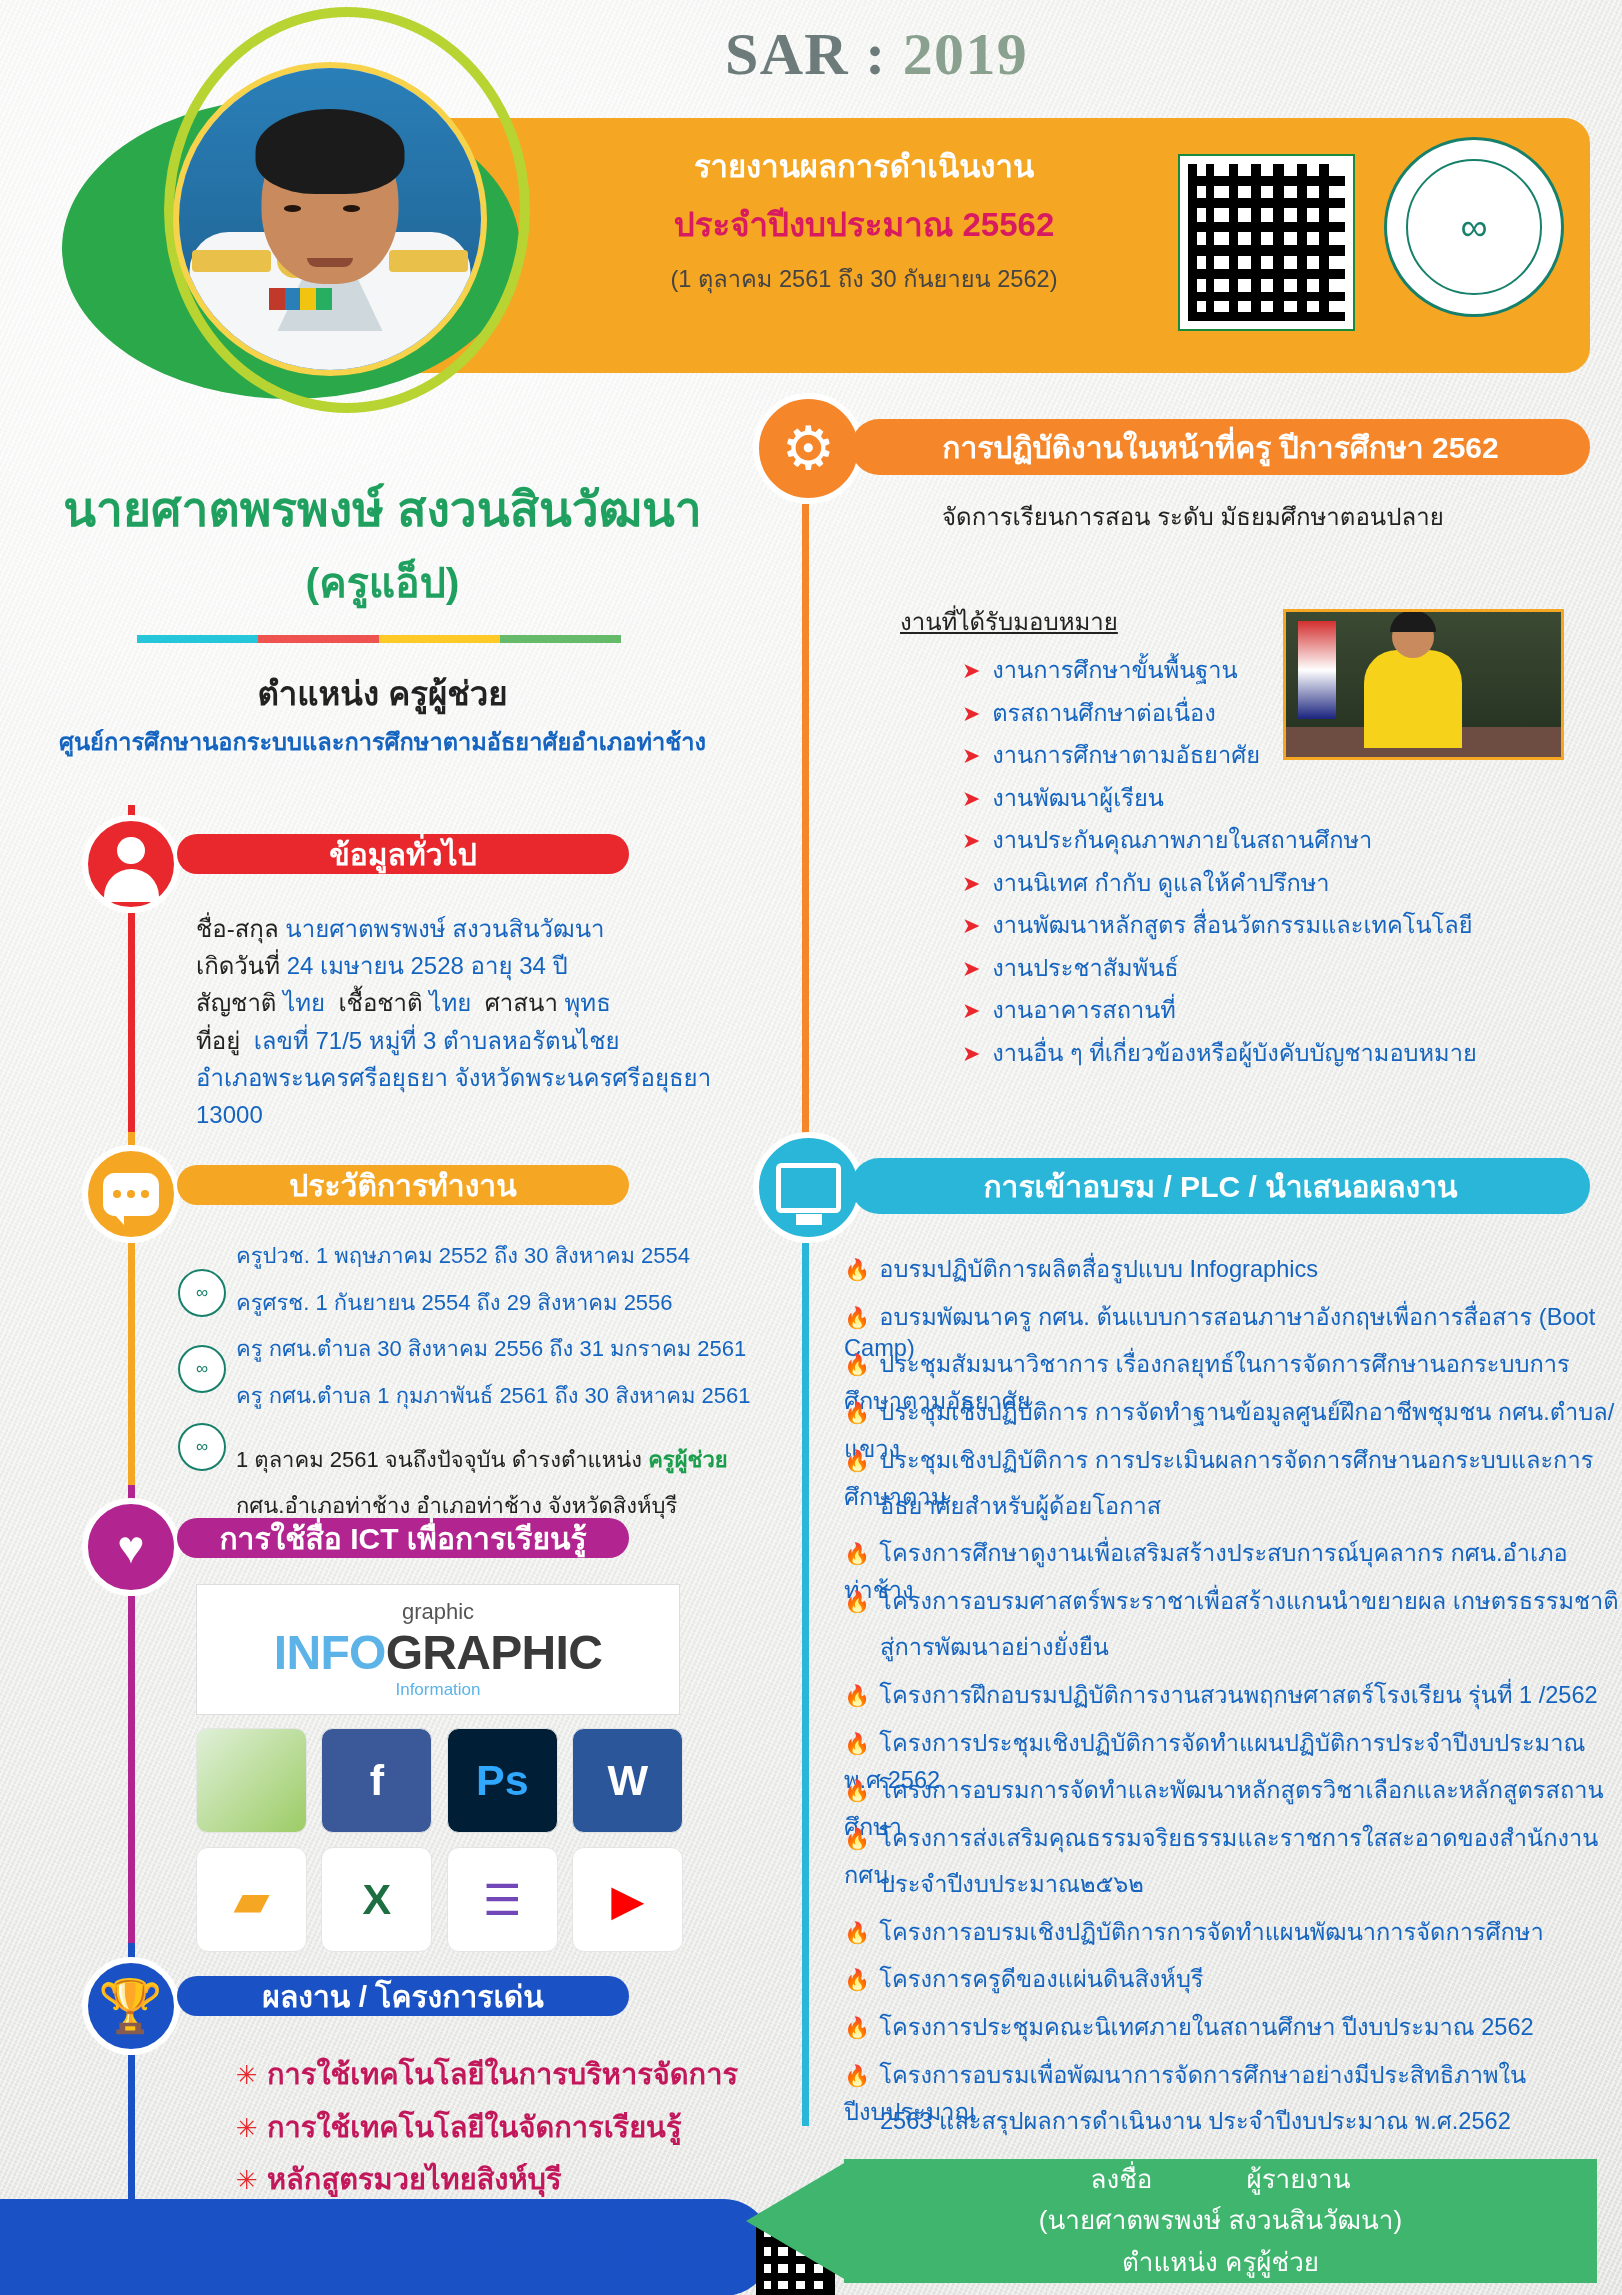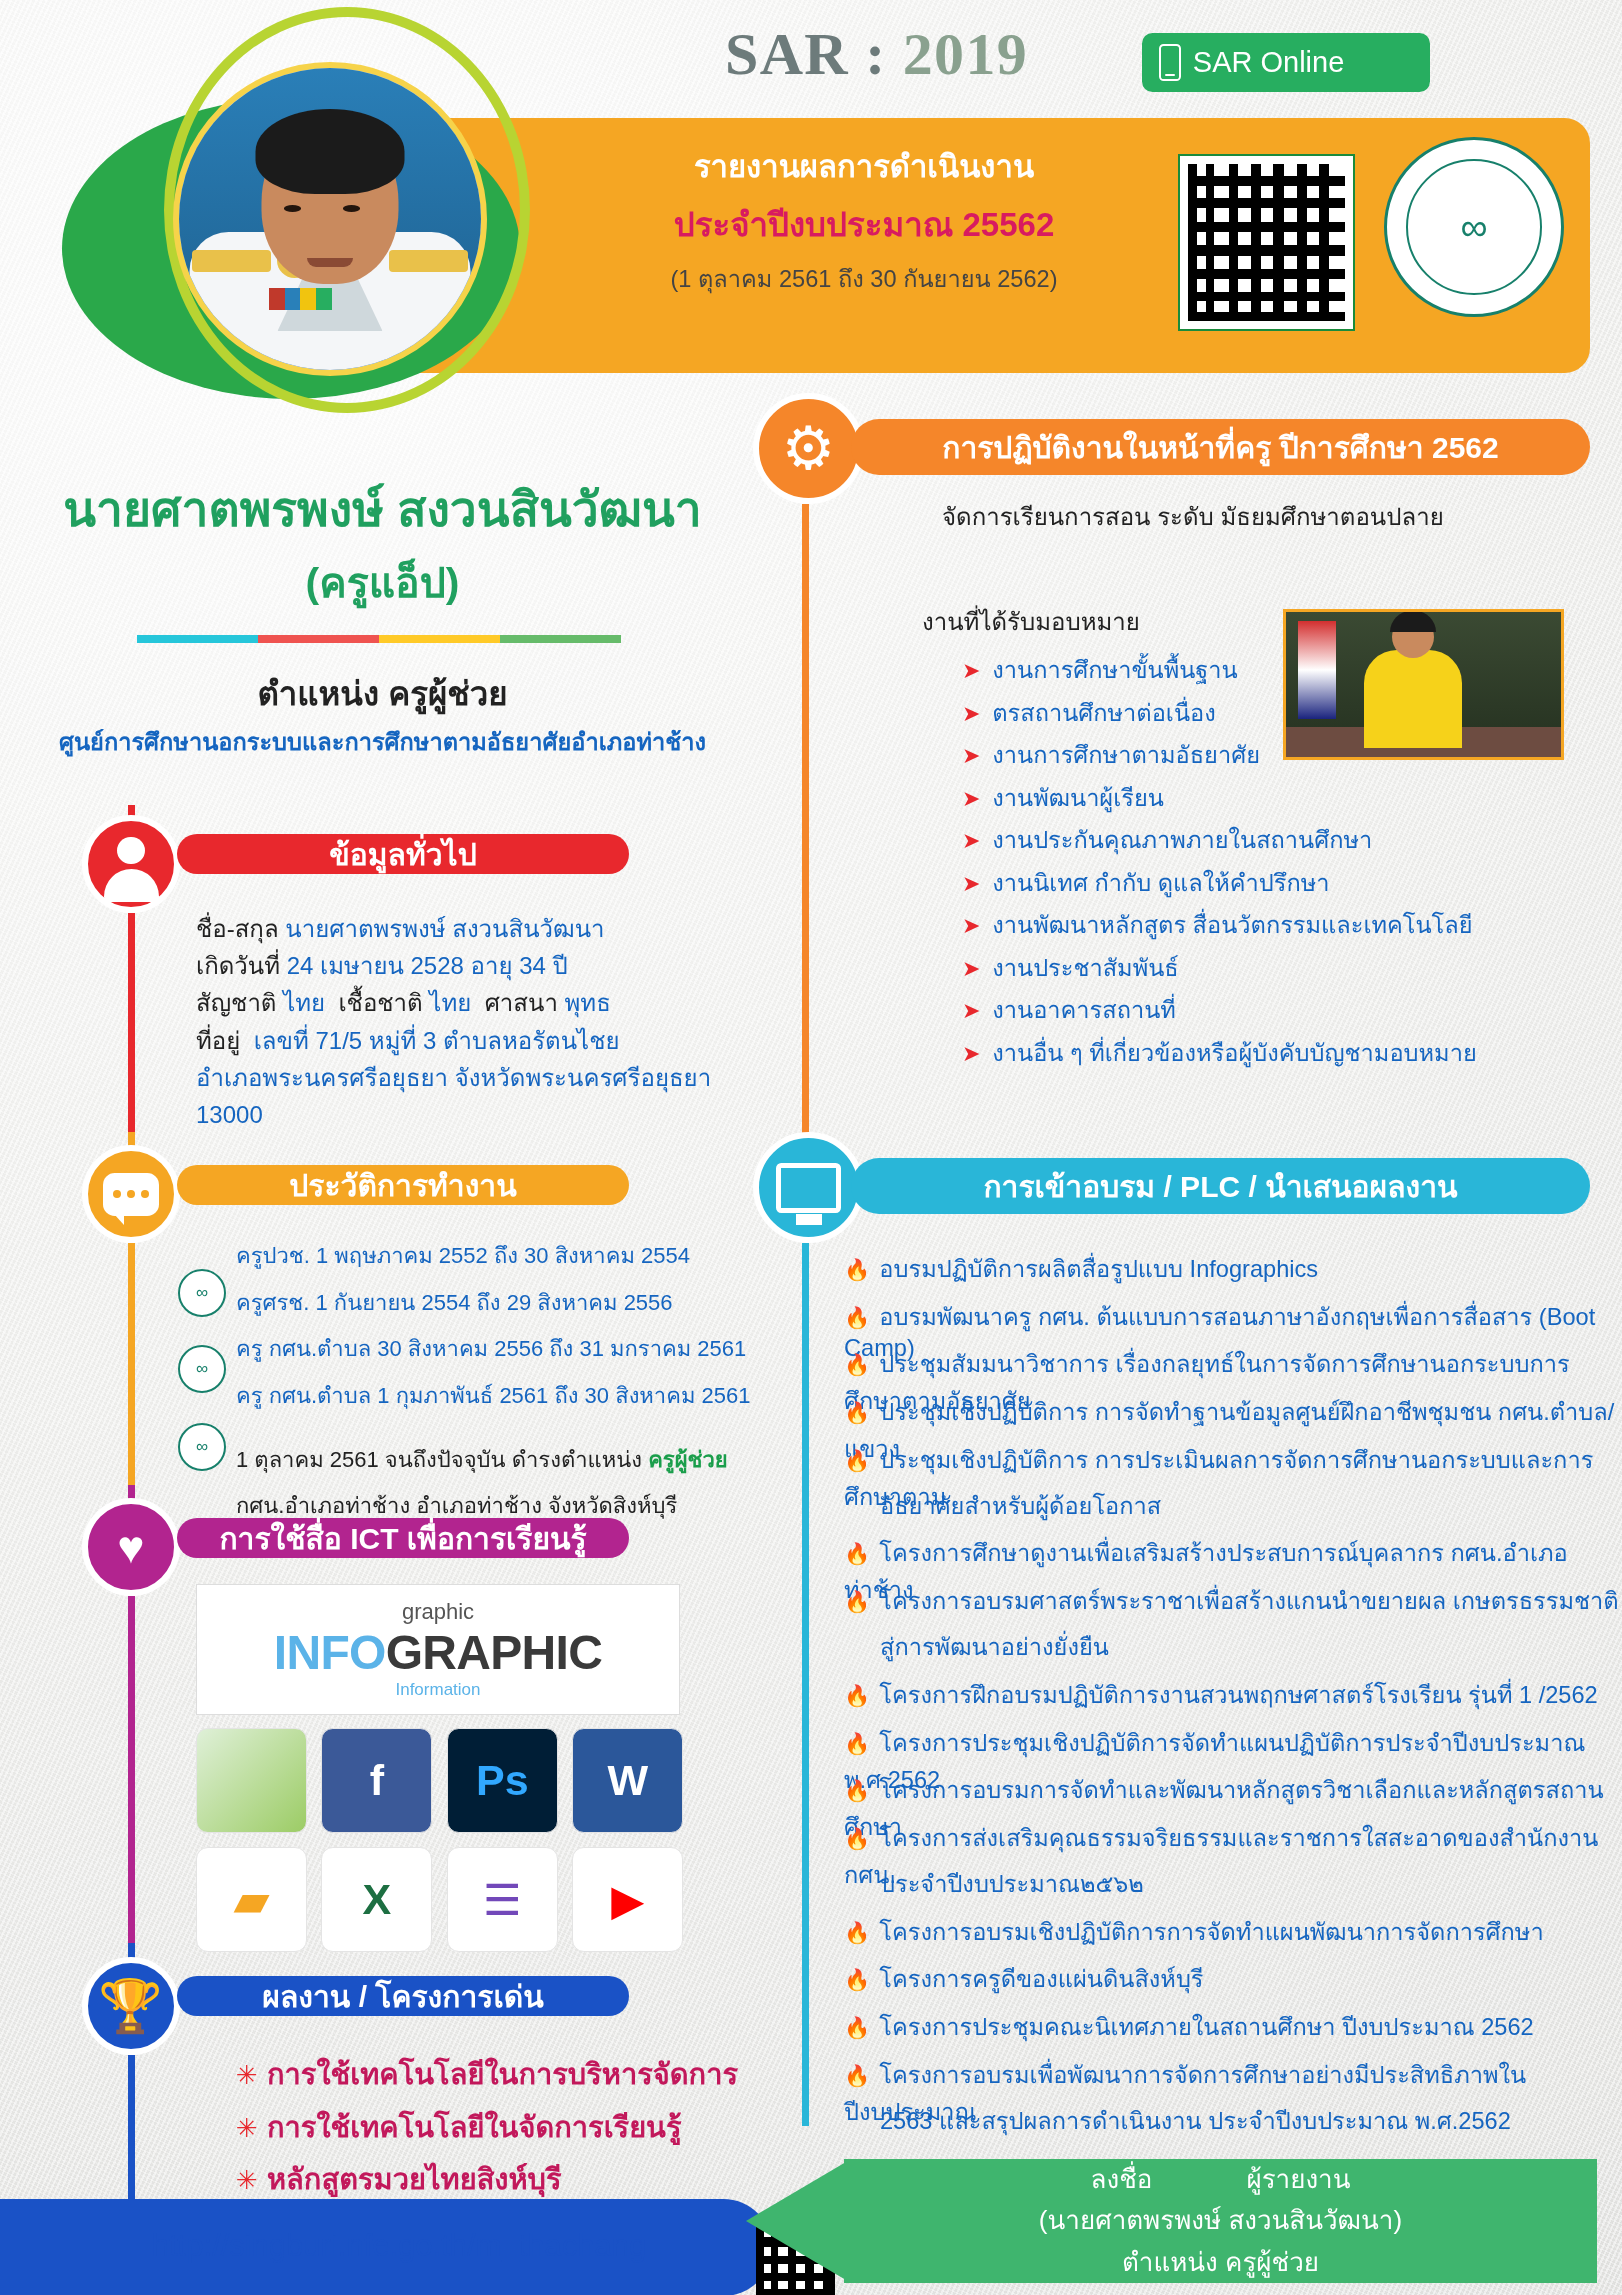--- a/index.html
+++ b/index.html
@@ -277,26 +277,20 @@
 <body>
 
 <div class="page">
 
   <div class="hdr-title">
     <span class="sar">SAR</span>
     <span class="sar">:</span>
     <span class="yr">2019</span>
   </div>
 
-  <div class="sar-online">
-    <span class="phone-ic">
-        <i></i>
-      </span>
-    <span>SAR Online</span>
-  </div>
 
   <div class="orange-band"></div>
   <div class="green-arc"></div>
   <div class="green-arc2"></div>
 
   <div class="portrait">
     <div class="p-bg"></div>
     <div class="p-uniform"></div>
     <div class="p-collar"></div>
     <div class="p-shoulder l"></div>
@@ -418,21 +412,21 @@
       <div class="foot-qr-in"></div>
     </div>
 
   <div class="r-line rl1"></div>
   <div class="r-circ orange">
       <span class="gear">⚙</span>
     </div>
   <div class="r-pill orange">การปฏิบัติงานในหน้าที่ครู ปีการศึกษา 2562</div>
 
   <div class="r-text" style="left:942px;top:497px;">จัดการเรียนการสอน ระดับ มัธยมศึกษาตอนปลาย</div>
-  <div class="r-text" style="left:922px;top:602px;">งานที่ได้รับมอบหมาย</div>
+  <div class="r-text" style="left:900px;top:602px;text-decoration:underline;">งานที่ได้รับมอบหมาย</div>
 
   <div class="r-item" style="left:962px;top:651px;"><span class="bullet-red">➤</span><span>งานการศึกษาขั้นพื้นฐาน</span></div>
   <div class="r-item" style="left:962px;top:694px;"><span class="bullet-red">➤</span><span>ตรสถานศึกษาต่อเนื่อง</span></div>
   <div class="r-item" style="left:962px;top:736px;"><span class="bullet-red">➤</span><span>งานการศึกษาตามอัธยาศัย</span></div>
   <div class="r-item" style="left:962px;top:779px;"><span class="bullet-red">➤</span><span>งานพัฒนาผู้เรียน</span></div>
   <div class="r-item" style="left:962px;top:821px;"><span class="bullet-red">➤</span><span>งานประกันคุณภาพภายในสถานศึกษา</span></div>
   <div class="r-item" style="left:962px;top:864px;"><span class="bullet-red">➤</span><span>งานนิเทศ กำกับ ดูแลให้คำปรึกษา</span></div>
   <div class="r-item" style="left:962px;top:906px;"><span class="bullet-red">➤</span><span>งานพัฒนาหลักสูตร สื่อนวัตกรรมและเทคโนโลยี</span></div>
   <div class="r-item" style="left:962px;top:949px;"><span class="bullet-red">➤</span><span>งานประชาสัมพันธ์</span></div>
   <div class="r-item" style="left:962px;top:991px;"><span class="bullet-red">➤</span><span>งานอาคารสถานที่</span></div>

